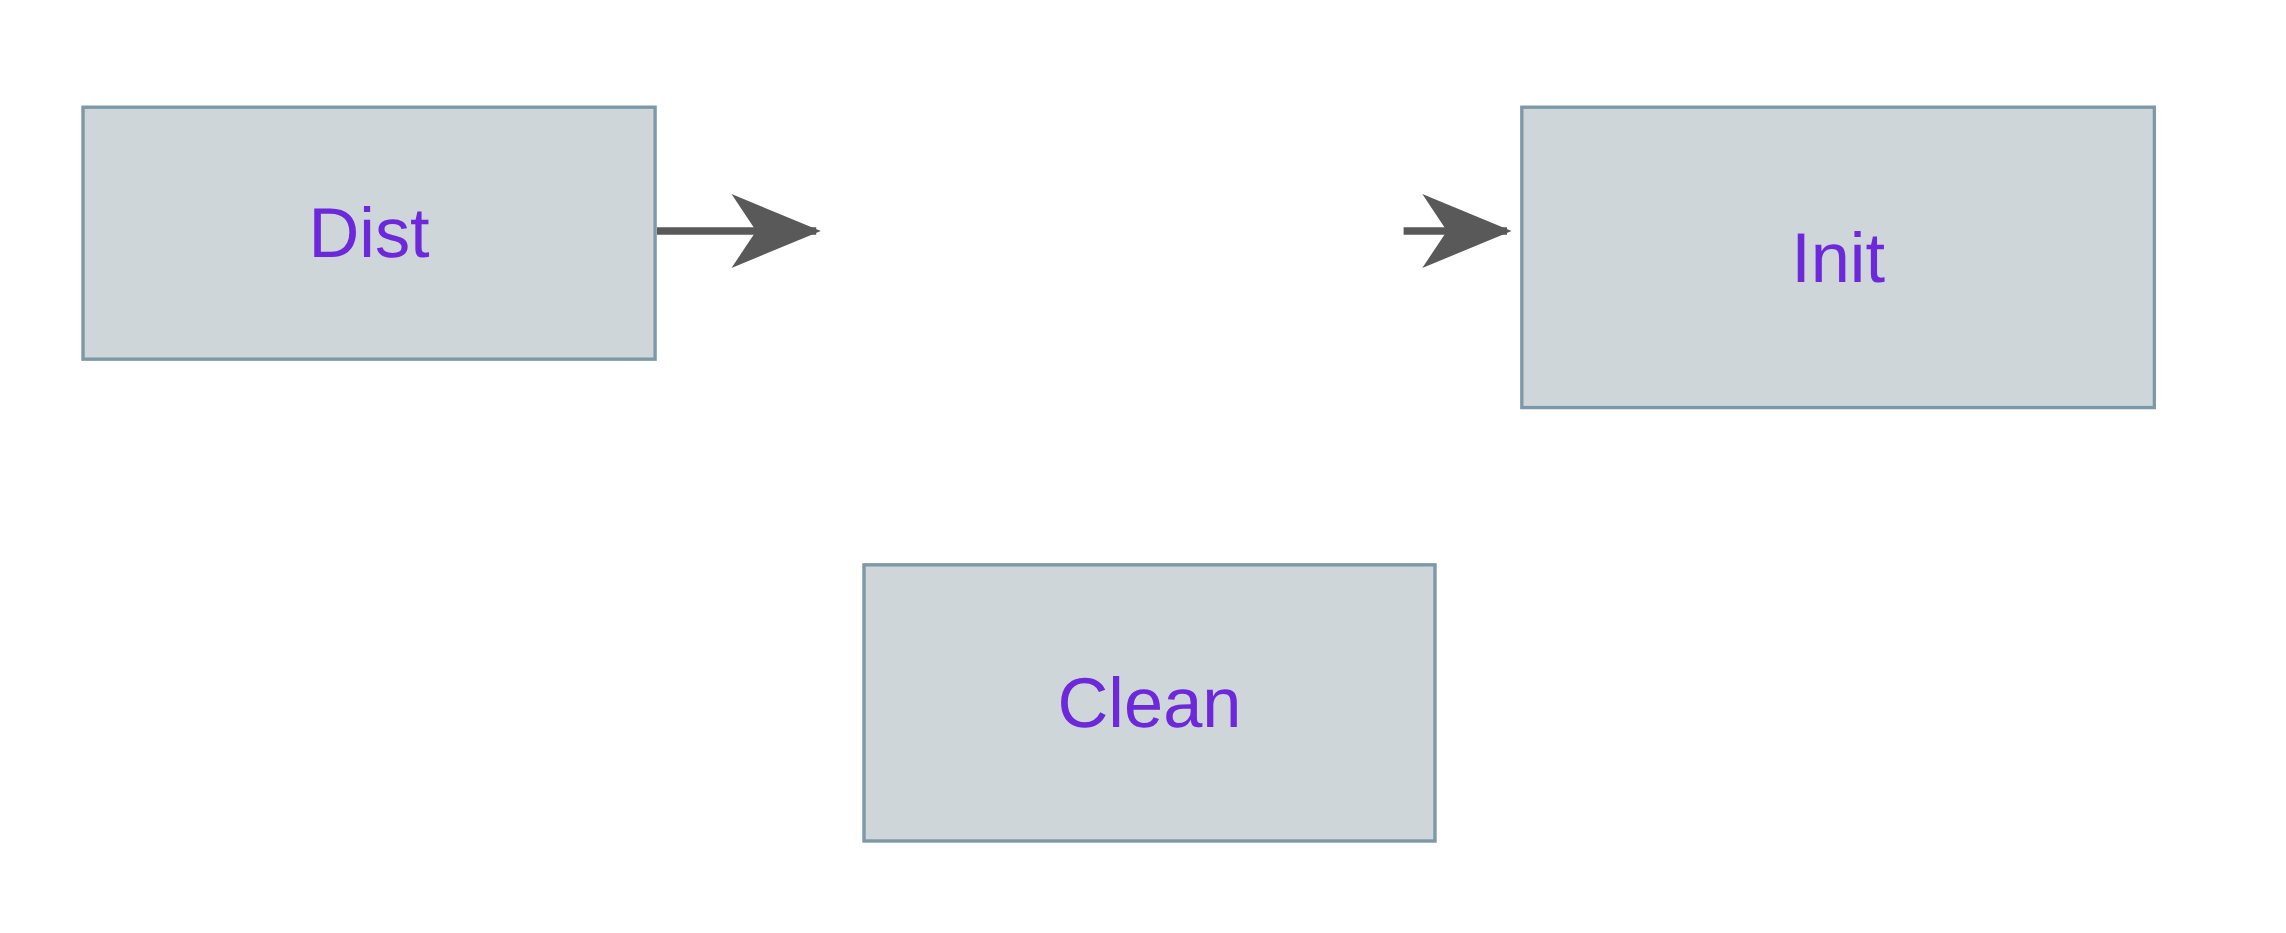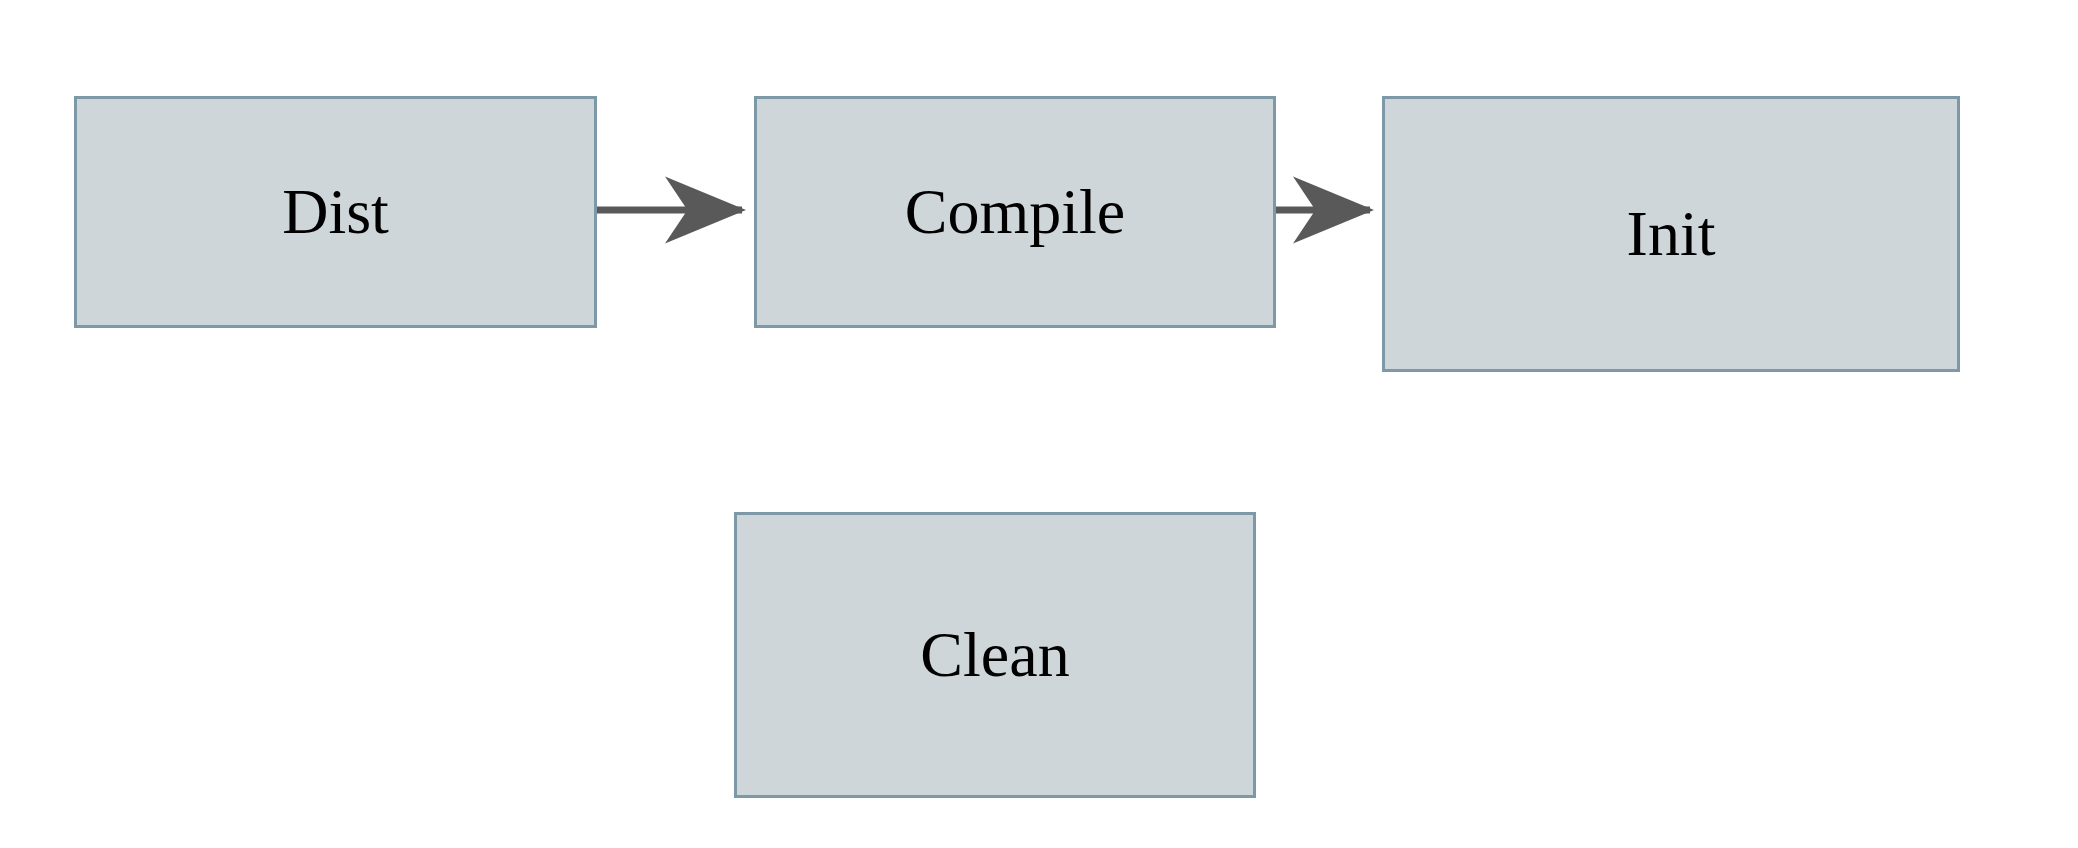--- a/index.html
+++ b/index.html
@@ -23,24 +23,24 @@
   .node {
     position: absolute;
     box-sizing: border-box;
     background: #ced6da;
     border: 3px solid #7d99a8;
     display: flex;
     align-items: center;
     justify-content: center;
   }
   .node-label {
-    font-family: Liberation Serif, serif;
+    font-family: Liberation Sans, sans-serif;
     font-size: 64px;
     font-weight: 400;
-    color: #000000;
+    color: #6d28d9;
     line-height: 1;
     letter-spacing: 0px;
     white-space: nowrap;
     user-select: none;
   }
   .edge-layer {
     position: absolute;
     left: 0;
     top: 0;
     width: 2078px;
@@ -75,25 +75,22 @@
 
     <g>
       <path class="edge-path" d="M 1276,210 L 1370,210" marker-end="url(#arrowhead-barbed)"></path>
     </g>
   </svg>
 
   <div class="node" style="left:74px; top:96px; width:523px; height:232px;">
     <span class="node-label">Dist</span>
   </div>
 
-  <div class="node" style="left:754px; top:96px; width:522px; height:232px;">
-    <span class="node-label">Compile</span>
-  </div>
 
   <div class="node" style="left:1382px; top:96px; width:578px; height:276px;">
     <span class="node-label">Init</span>
   </div>
 
-  <div class="node" style="left:734px; top:512px; width:522px; height:286px;">
+  <div class="node" style="left:784px; top:512px; width:522px; height:254px;">
     <span class="node-label">Clean</span>
   </div>
 
 </div>
 
 </body></html>

